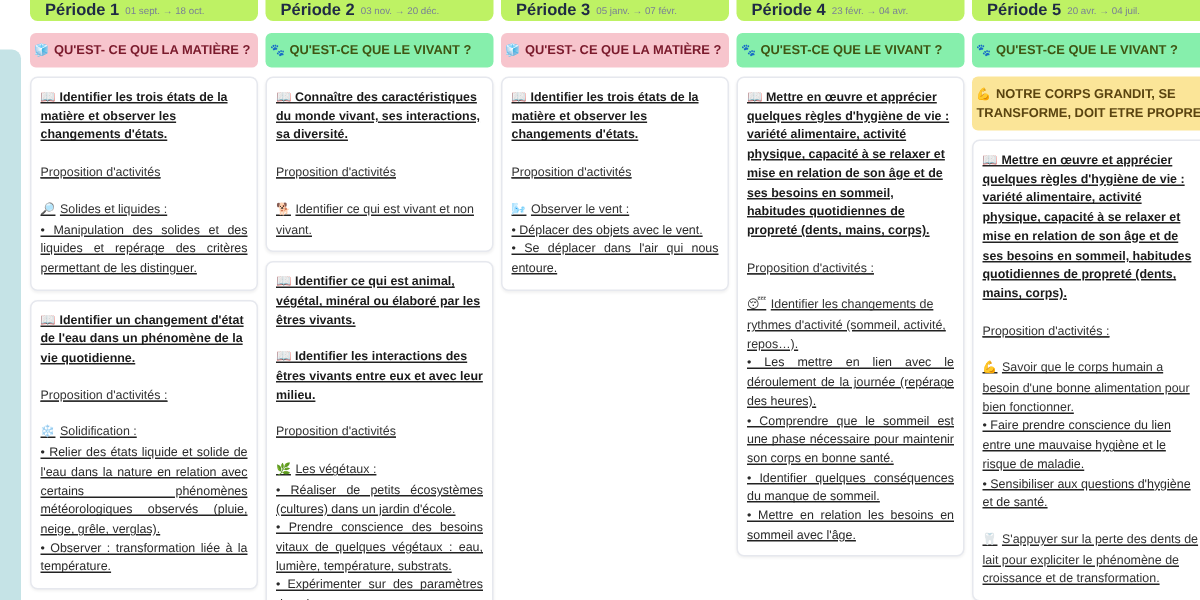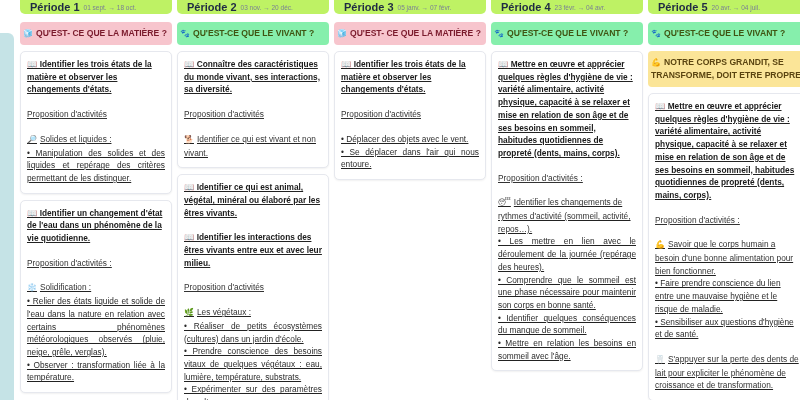--- a/index.html
+++ b/index.html
@@ -84,20 +84,21 @@
     <div class="period-head">
       <span class="period-name">Période 3</span>
       <span class="period-dates">05 janv. → 07 févr.</span>
     </div>
     <div class="badge pink">
       <span class="ico">🧊</span><span>QU'EST- CE QUE LA MATIÈRE ?</span>
     </div>
     <div class="card">
       <div class="obj">📖 Identifier les trois états de la matière et observer les changements d'états.</div>
       <div class="prop"><span>Proposition d'activités</span></div>
+      <div class="act-title"><span class="ico-small">🌬️</span><span>Observer le vent :</span></div>
       <div class="bullet">• Déplacer des objets avec le vent.</div>
       <div class="bullet">• Se déplacer dans l'air qui nous entoure.</div>
     </div>
   </div>
 
   <div class="col">
     <div class="period-head">
       <span class="period-name">Période 4</span>
       <span class="period-dates">23 févr. → 04 avr.</span>
     </div>

